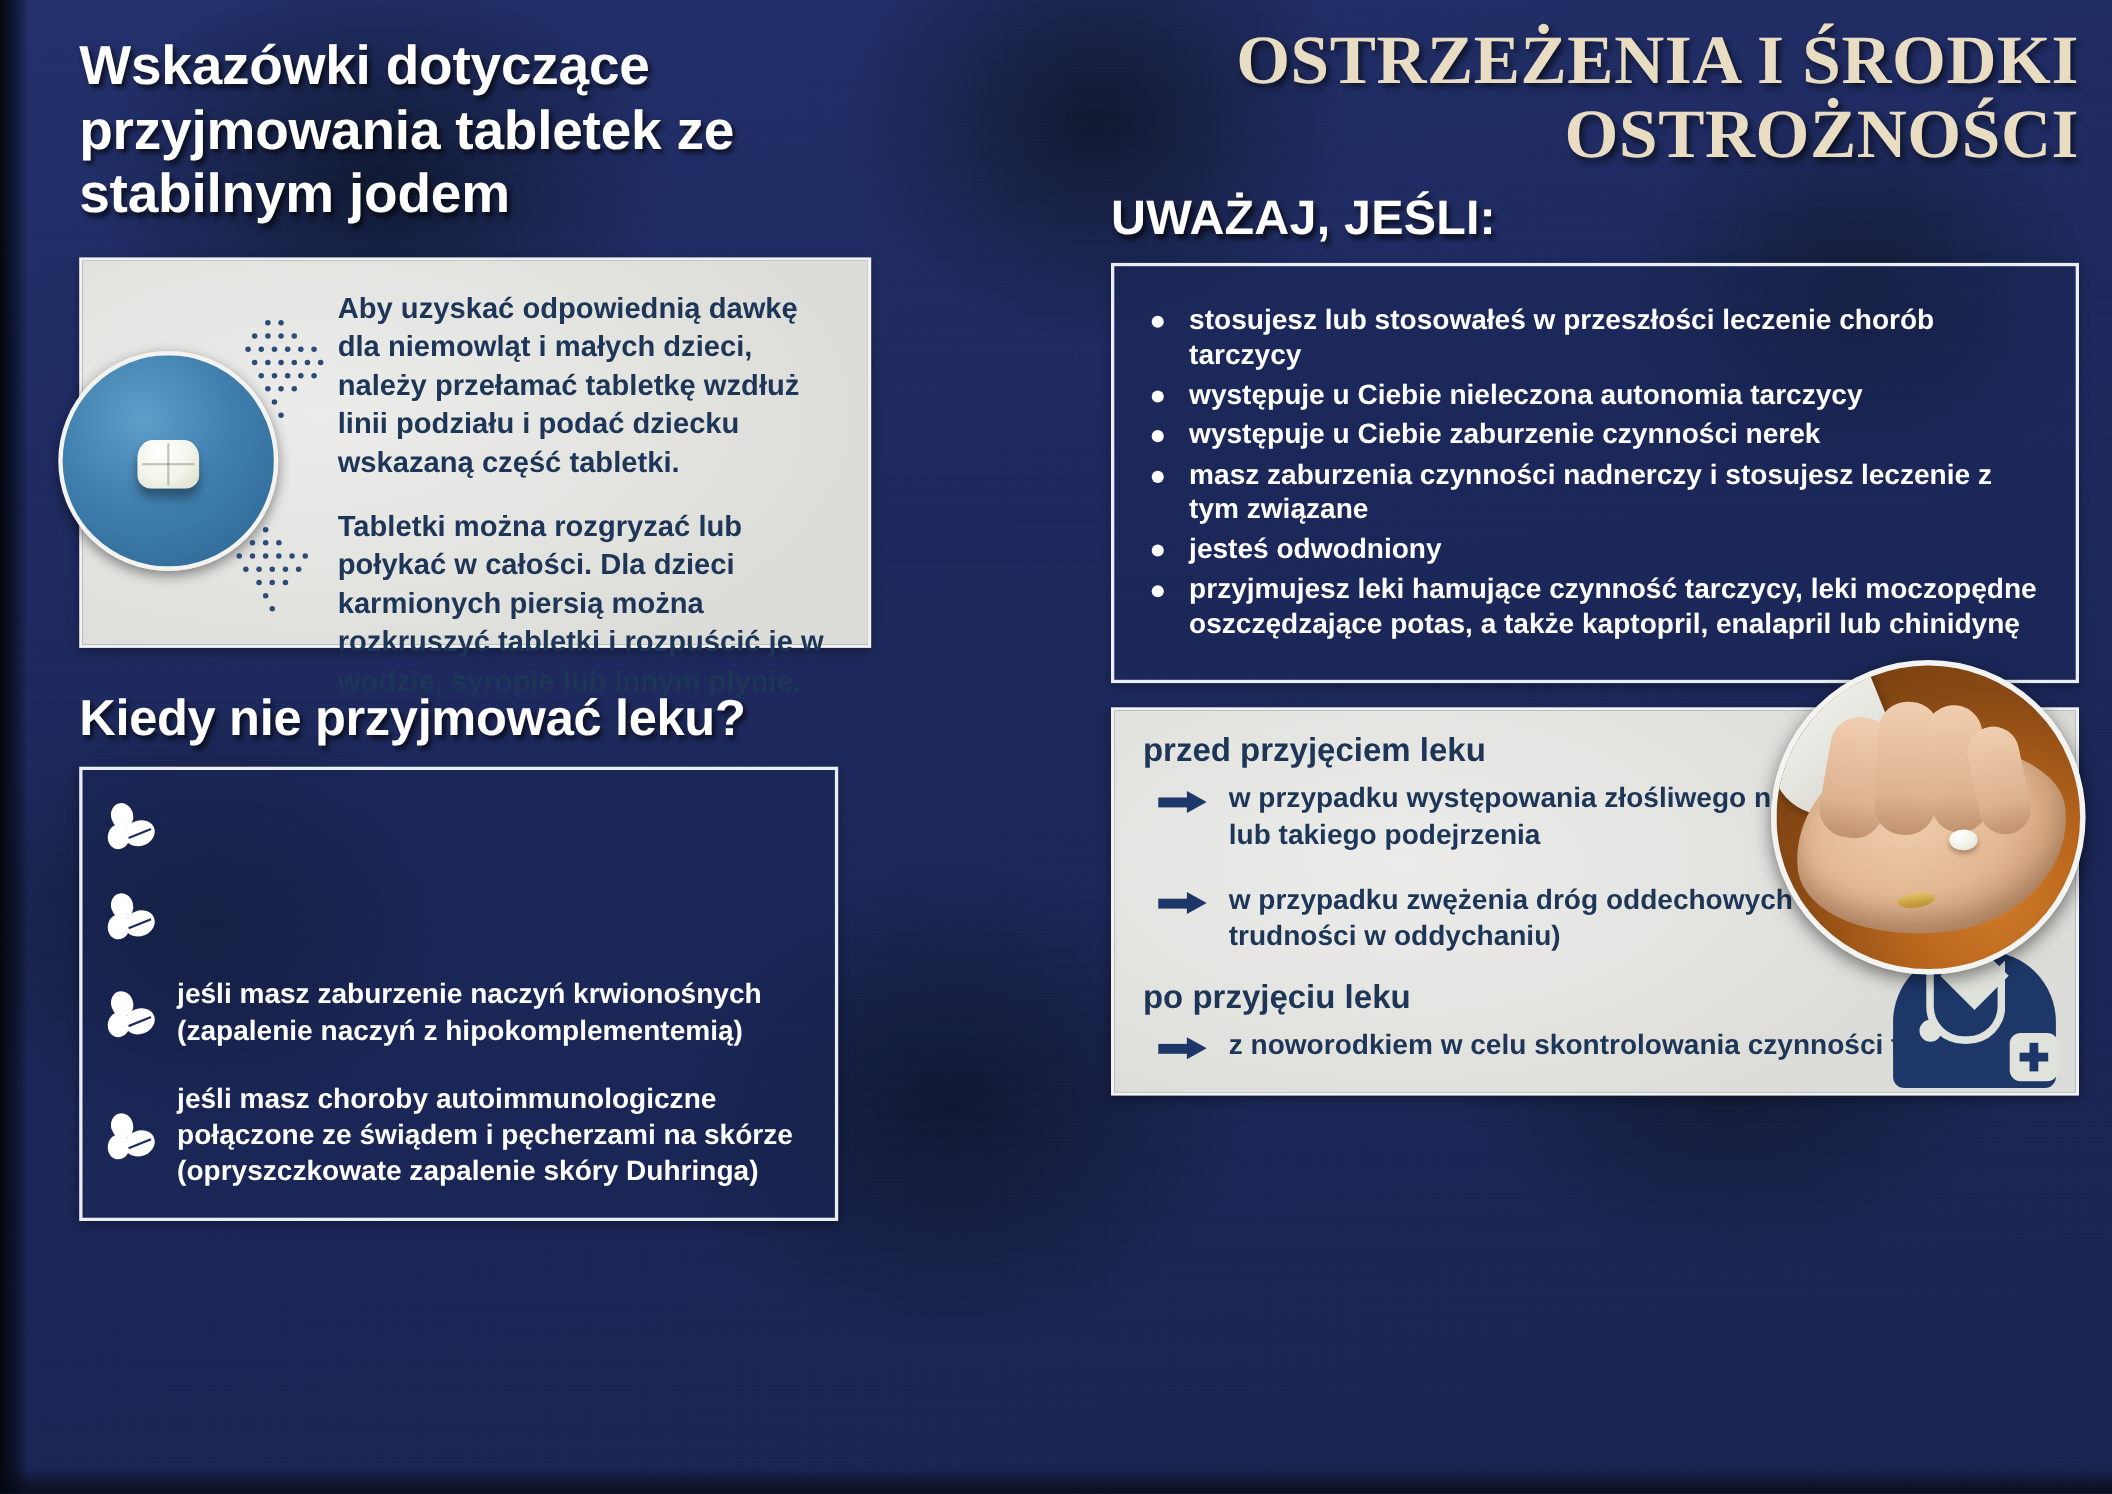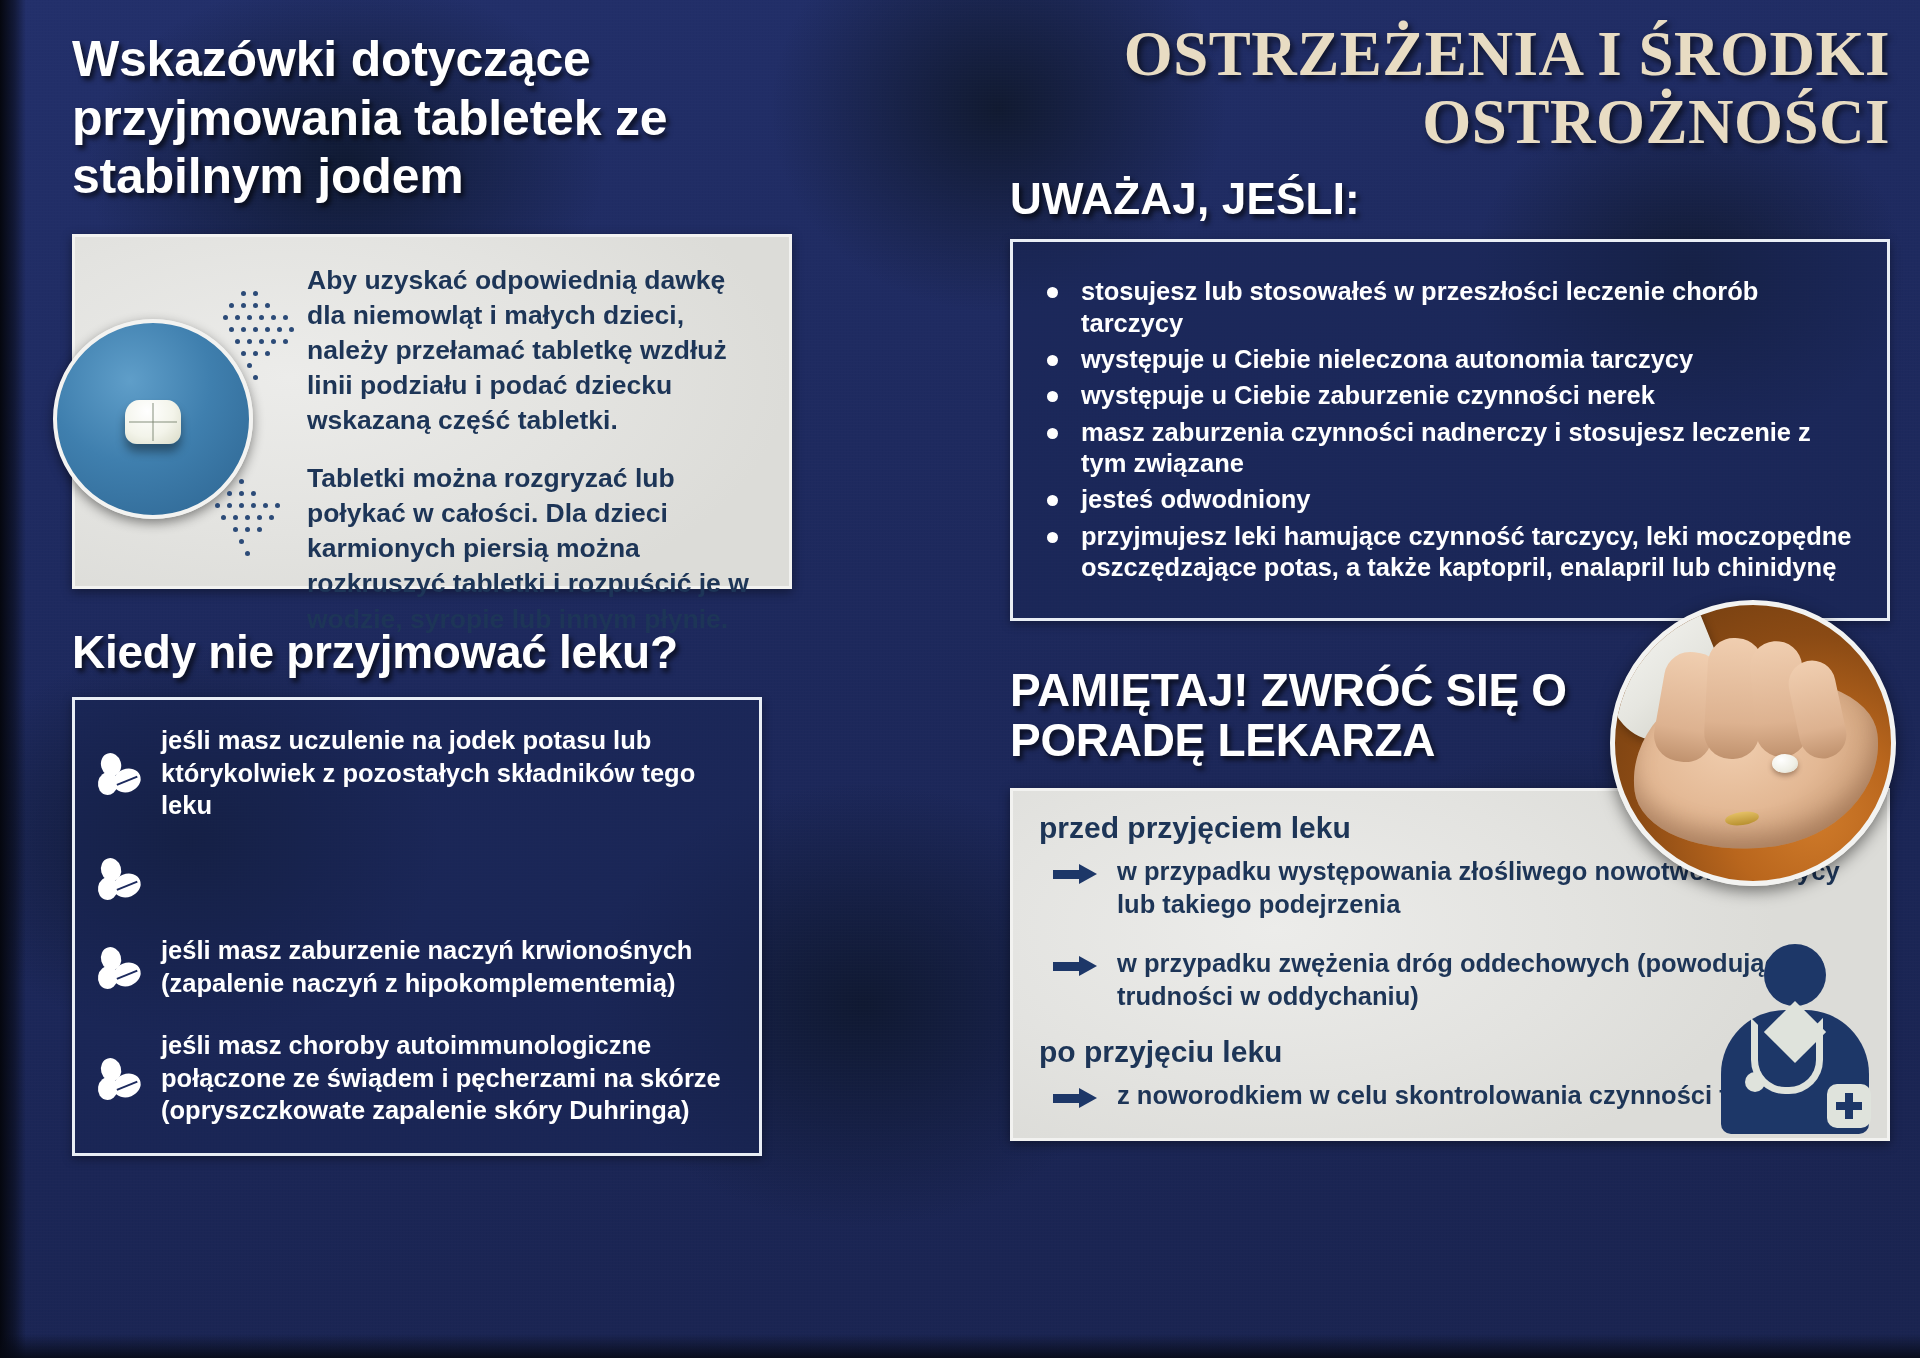--- a/index.html
+++ b/index.html
@@ -446,21 +446,20 @@
     <div class="hdr-section" style="margin-top:38px;">Kiedy nie przyjmować leku?</div>
 
     <div class="panel-dark" style="margin-top:20px; padding:24px 22px 26px 22px; box-sizing:border-box; width:690px;">
       <ul class="pill-list">
         <li>
           <span class="pill-icon">
               <i class="a"></i>
               <i class="b"></i>
               <i class="c"></i>
             </span>
-          <span>jeśli masz uczulenie na jodek potasu lub którykolwiek z pozostałych składników tego leku</span>
         </li>
         <li>
           <span class="pill-icon">
               <i class="a"></i>
               <i class="b"></i>
               <i class="c"></i>
             </span>
         </li>
         <li>
           <span class="pill-icon">
@@ -492,21 +491,20 @@
       <ul class="dot-list">
         <li>stosujesz lub stosowałeś w przeszłości leczenie chorób tarczycy</li>
         <li>występuje u Ciebie nieleczona autonomia tarczycy</li>
         <li>występuje u Ciebie zaburzenie czynności nerek</li>
         <li>masz zaburzenia czynności nadnerczy i stosujesz leczenie z tym związane</li>
         <li>jesteś odwodniony</li>
         <li>przyjmujesz leki hamujące czynność tarczycy, leki moczopędne oszczędzające potas, a także kaptopril, enalapril lub chinidynę</li>
       </ul>
     </div>
 
-    <div class="hdr-section" style="margin-top:44px; max-width:560px;">PAMIĘTAJ! ZWRÓĆ SIĘ O PORADĘ LEKARZA</div>
 
     <div class="panel-light" style="margin-top:22px; padding:20px 22px 26px 26px; box-sizing:border-box; width:880px;">
 
       <div class="arrow-group-title">przed przyjęciem leku</div>
       <ul class="arrow-list">
         <li>
           <span class="arrow-glyph">
               <span class="shaft"></span>
               <span class="head"></span>
             </span>

